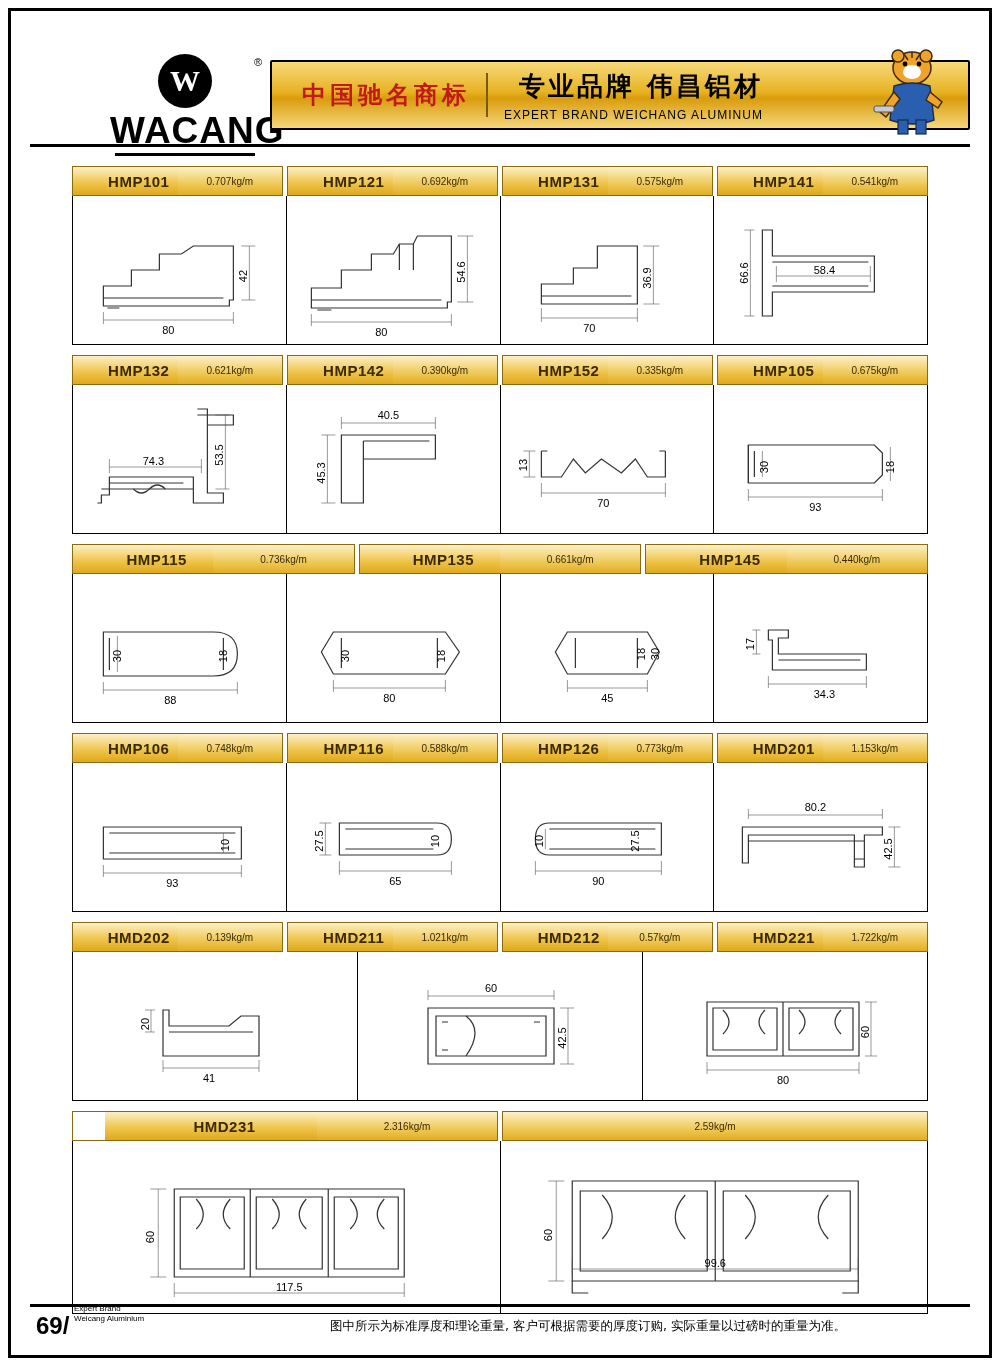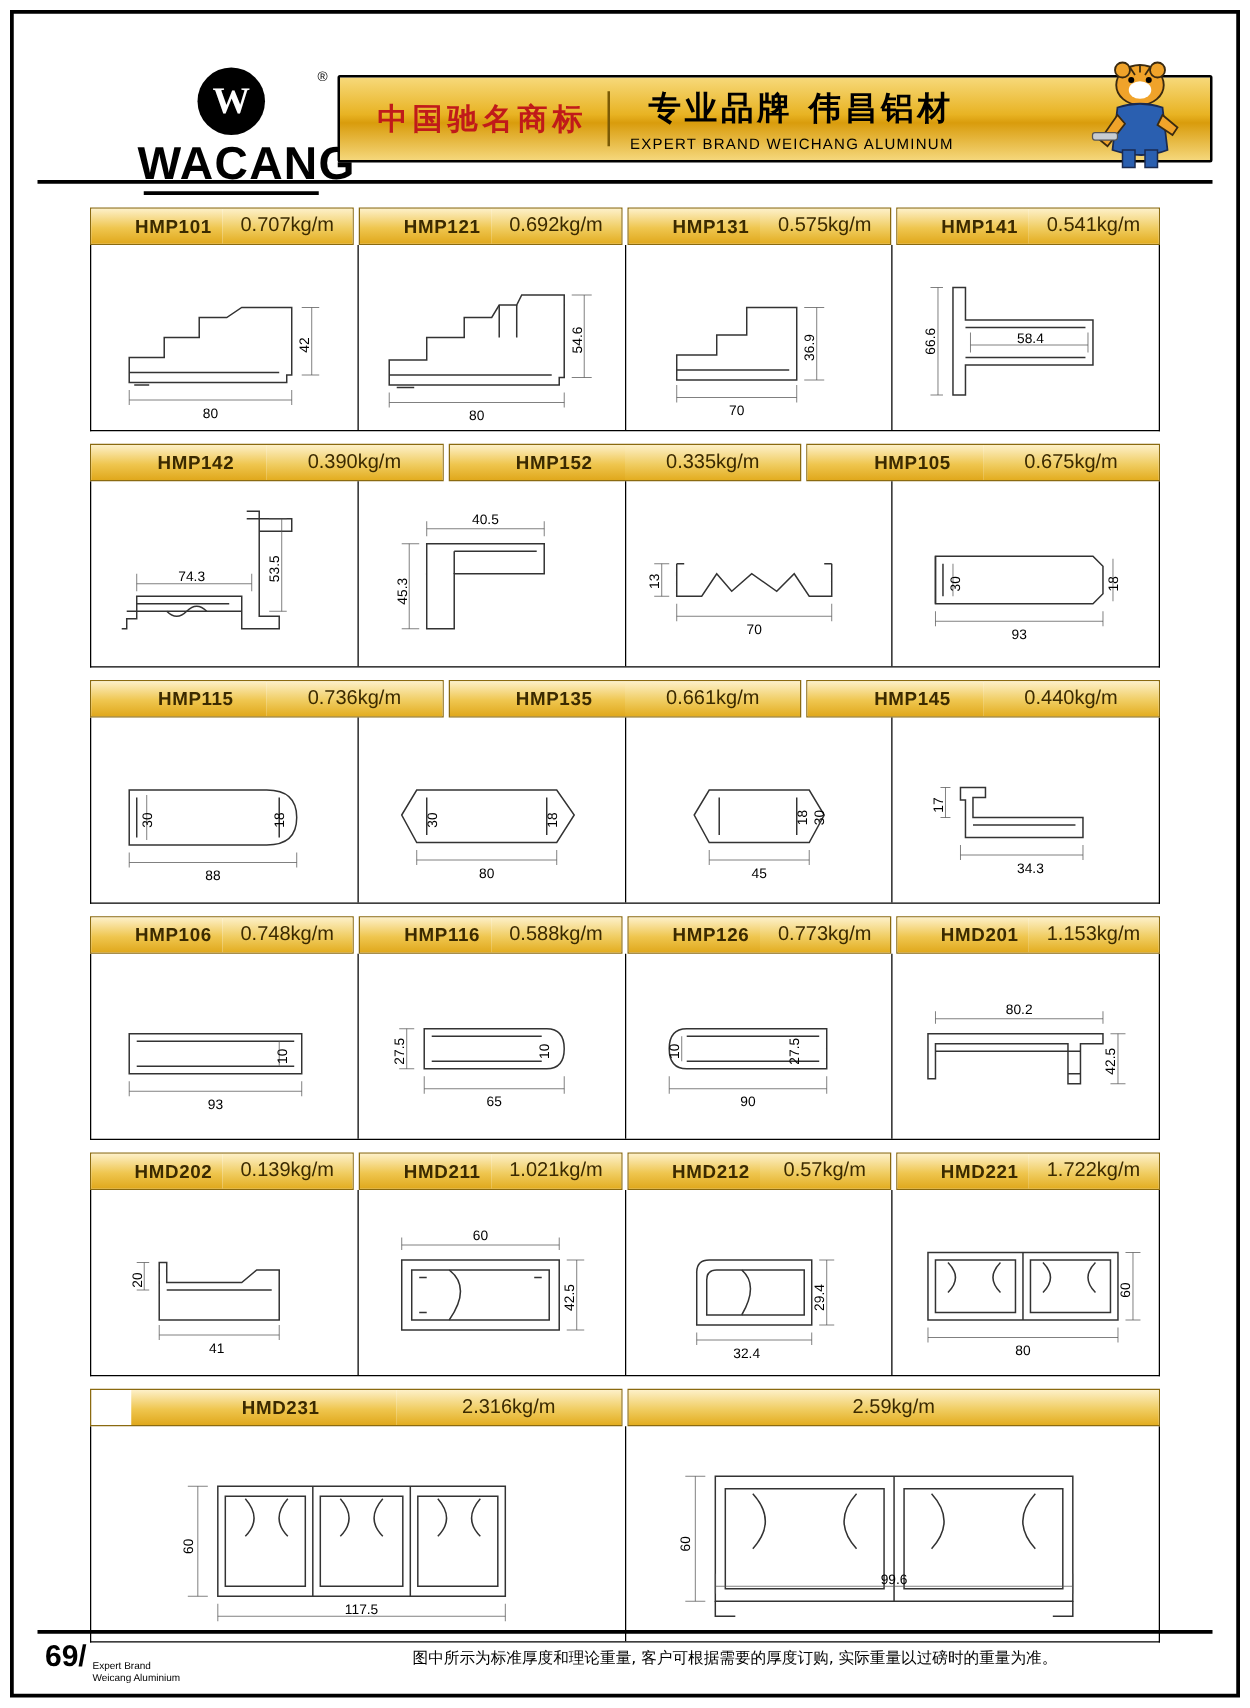--- a/index.html
+++ b/index.html
@@ -94,21 +94,21 @@
     color:#3b2a00;
     font-size:15px; font-weight:bold;
     display:flex; align-items:center; justify-content:center;
     letter-spacing:0.5px;
     padding-left:27px;
   }
   .weight {
     flex:1 1 auto;
     background:linear-gradient(#fdf0c8,#f0cd62 55%,#e3ad20);
     color:#3b2a00;
-    font-size:16px;
+    font-size:10px;
     display:flex; align-items:center; justify-content:center;
   }
   .cellhead.wide .code { flex:0 0 50%;margin-left:32px; }
   .drawings {
     display:flex; width:100%;
     border:1px solid #000;
     border-top:none;
   }
   .drawcell {
     flex:1 1 0;
@@ -129,21 +129,21 @@
     position:absolute; left:30px; bottom:22px; width:940px; height:40px;
   }
   .footer-rule {
     position:absolute; left:0; top:0; width:940px; height:3px; background:#000;
   }
   .pagenum {
     position:absolute; left:6px; top:8px;
     font-size:24px; font-weight:bold; color:#000;
   }
   .brandsmall {
-    position:absolute; left:44px; top:24px; font-size:8px; line-height:10px; color:#000;
+    position:absolute; left:44px; top:0; font-size:8px; line-height:10px; color:#000;
   }
   .footnote {
     position:absolute; left:300px; top:14px; font-size:12.5px; color:#000;
     font-family:"DejaVu Sans", sans-serif;
   }
 </style>
 </head>
 <body>
 
 <div class="page-border"></div>
@@ -264,20 +264,24 @@
           <text class="dim" x="110" y="78" text-anchor="middle">58.4</text>
         </svg>
       </div>
     </div>
   </div>
   <div class="spacer"></div>
 
   <div class="row">
     <div class="labels">
       <div class="cellhead">
+        <div class="code">HMP132</div>
+        <div class="weight">0.621kg/m</div>
+      </div>
+      <div class="cellhead">
         <div class="code">HMP142</div>
         <div class="weight">0.390kg/m</div>
       </div>
       <div class="cellhead">
         <div class="code">HMP152</div>
         <div class="weight">0.335kg/m</div>
       </div>
       <div class="cellhead">
         <div class="code">HMP105</div>
         <div class="weight">0.675kg/m</div>
@@ -534,35 +538,20 @@
           <path class="prof" d="M42 64 L152 64 L152 104 L42 104 Z"></path>
           <path class="prof" d="M72 64 q18 14 0 40 M48 70 l6 0 M140 70 l6 0 M48 98 l6 0"></path>
           <line class="ext" x1="34" y1="48" x2="34" y2="38"></line>
           <line class="ext" x1="160" y1="48" x2="160" y2="38"></line>
           <line class="ext" x1="34" y1="44" x2="160" y2="44"></line>
           <text class="dim" x="97" y="40" text-anchor="middle">60</text>
           <line class="ext" x1="166" y1="56" x2="180" y2="56"></line>
           <line class="ext" x1="166" y1="112" x2="180" y2="112"></line>
           <line class="ext" x1="174" y1="56" x2="174" y2="112"></line>
           <text class="dim" x="172" y="86" transform="rotate(-90 172 86)" text-anchor="middle">42.5</text>
-        </svg>
-      </div>
-      <div class="drawcell">
-        <svg viewBox="0 0 212 148">
-          <path class="prof" d="M56 66 q0 -10 10 -10 L148 56 L148 108 L56 108 Z"></path>
-          <path class="prof" d="M64 72 q0 -8 8 -8 L142 64 L142 100 L64 100 Z"></path>
-          <path class="prof" d="M92 64 q14 12 0 36"></path>
-          <line class="ext" x1="154" y1="56" x2="166" y2="56"></line>
-          <line class="ext" x1="154" y1="108" x2="166" y2="108"></line>
-          <line class="ext" x1="160" y1="56" x2="160" y2="108"></line>
-          <text class="dim" x="158" y="86" transform="rotate(-90 158 86)" text-anchor="middle">29.4</text>
-          <line class="ext" x1="56" y1="114" x2="56" y2="124"></line>
-          <line class="ext" x1="148" y1="114" x2="148" y2="124"></line>
-          <line class="ext" x1="56" y1="120" x2="148" y2="120"></line>
-          <text class="dim" x="96" y="134" text-anchor="middle">32.4</text>
         </svg>
       </div>
       <div class="drawcell">
         <svg viewBox="0 0 212 148">
           <path class="prof" d="M28 50 L180 50 L180 104 L28 104 Z"></path>
           <path class="prof" d="M104 50 L104 104 M34 56 L98 56 L98 98 L34 98 Z M110 56 L174 56 L174 98 L110 98 Z"></path>
           <path class="prof" d="M44 58 q12 12 0 24 M86 58 q-12 12 0 24 M120 58 q12 12 0 24 M162 58 q-12 12 0 24"></path>
           <line class="ext" x1="186" y1="50" x2="198" y2="50"></line>
           <line class="ext" x1="186" y1="104" x2="198" y2="104"></line>
           <line class="ext" x1="192" y1="50" x2="192" y2="104"></line>

